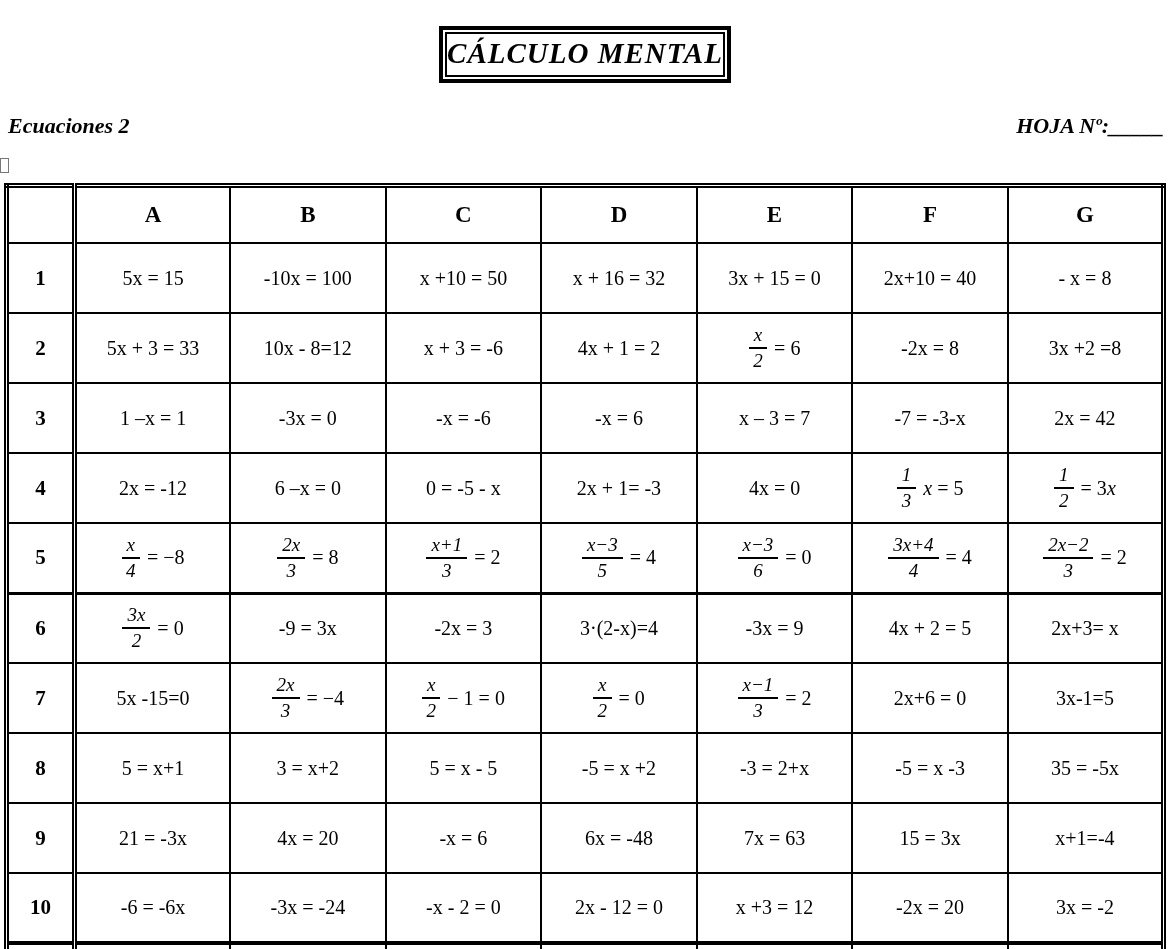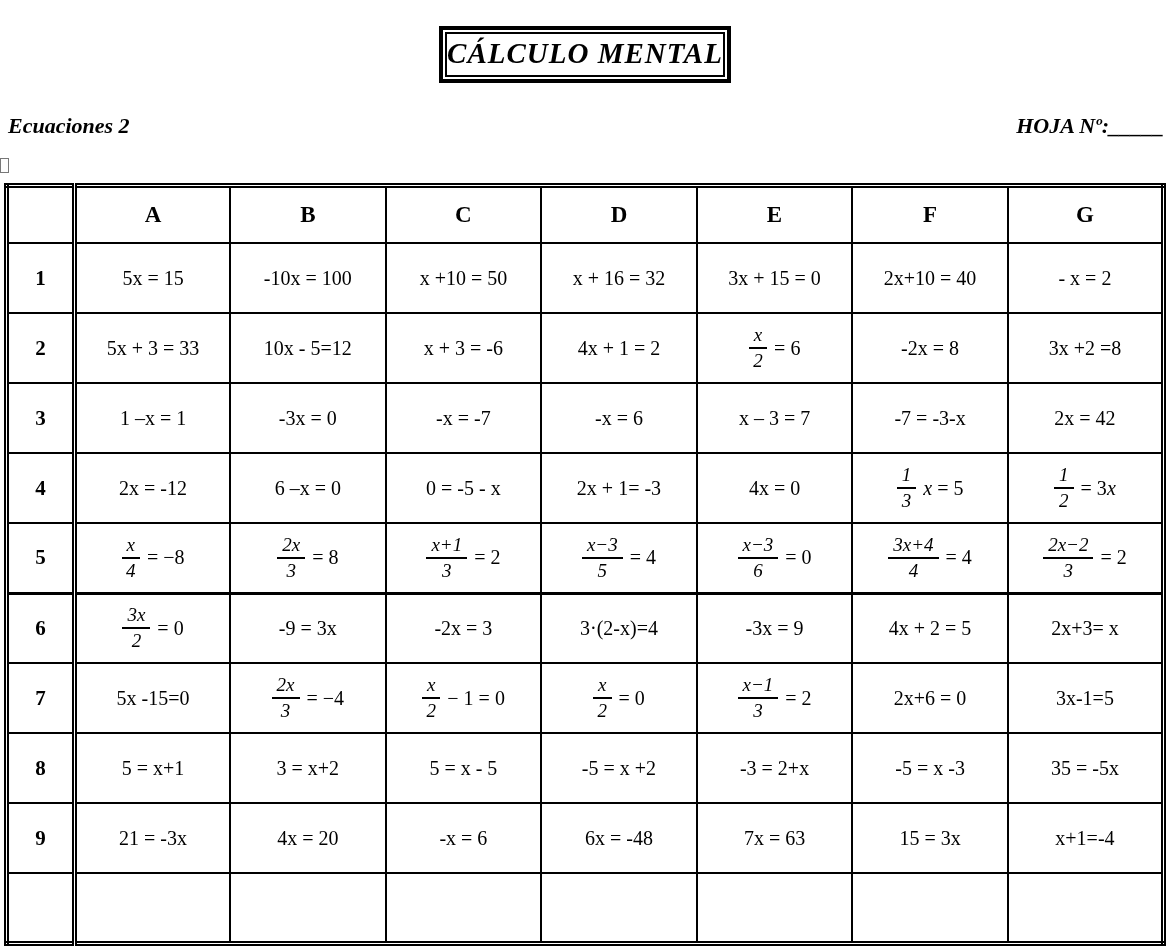--- a/index.html
+++ b/index.html
@@ -94,37 +94,37 @@
     </thead>
   <tbody id="body-rows">
       <tr>
         <th>1</th>
         <td><span class="eq">5x = 15</span></td>
         <td><span class="eq">-10x = 100</span></td>
         <td><span class="eq">x +10 = 50</span></td>
         <td><span class="eq">x + 16 = 32</span></td>
         <td><span class="eq">3x + 15 = 0</span></td>
         <td><span class="eq">2x+10 = 40</span></td>
-        <td><span class="eq">- x = 2</span></td>
+        <td><span class="eq">- x = 8</span></td>
       </tr>
       <tr>
         <th>2</th>
         <td><span class="eq">5x + 3 = 33</span></td>
-        <td><span class="eq">10x - 5=12</span></td>
+        <td><span class="eq">10x - 8=12</span></td>
         <td><span class="eq">x + 3 = -6</span></td>
         <td><span class="eq">4x + 1 = 2</span></td>
         <td><span class="frac"><span class="fnum">x</span><span class="fden">2</span></span><span class="after">= 6</span></td>
         <td><span class="eq">-2x = 8</span></td>
         <td><span class="eq">3x +2 =8</span></td>
       </tr>
       <tr>
         <th>3</th>
         <td><span class="eq">1 –x = 1</span></td>
         <td><span class="eq">-3x = 0</span></td>
-        <td><span class="eq">-x = -7</span></td>
+        <td><span class="eq">-x = -6</span></td>
         <td><span class="eq">-x = 6</span></td>
         <td><span class="eq">x – 3 = 7</span></td>
         <td><span class="eq">-7 = -3-x</span></td>
         <td><span class="eq">2x = 42</span></td>
       </tr>
       <tr>
         <th>4</th>
         <td><span class="eq">2x = -12</span></td>
         <td><span class="eq">6 –x = 0</span></td>
         <td><span class="eq">0 = -5 - x</span></td>
@@ -177,20 +177,30 @@
         <th>9</th>
         <td><span class="eq">21 = -3x</span></td>
         <td><span class="eq">4x = 20</span></td>
         <td><span class="eq">-x = 6</span></td>
         <td><span class="eq">6x = -48</span></td>
         <td><span class="eq">7x = 63</span></td>
         <td><span class="eq">15 = 3x</span></td>
         <td><span class="eq">x+1=-4</span></td>
       </tr>
       <tr>
+        <th>10</th>
+        <td><span class="eq">-6 = -6x</span></td>
+        <td><span class="eq">-3x = -24</span></td>
+        <td><span class="eq">-x - 2 = 0</span></td>
+        <td><span class="eq">2x - 12 = 0</span></td>
+        <td><span class="eq">x +3 = 12</span></td>
+        <td><span class="eq">-2x = 20</span></td>
+        <td><span class="eq">3x = -2</span></td>
+      </tr>
+      <tr>
         <th></th>
         <td><span class="eq"></span></td>
         <td><span class="eq"></span></td>
         <td><span class="eq"></span></td>
         <td><span class="eq"></span></td>
         <td><span class="eq"></span></td>
         <td><span class="eq"></span></td>
         <td><span class="eq"></span></td>
       </tr>
     </tbody>

